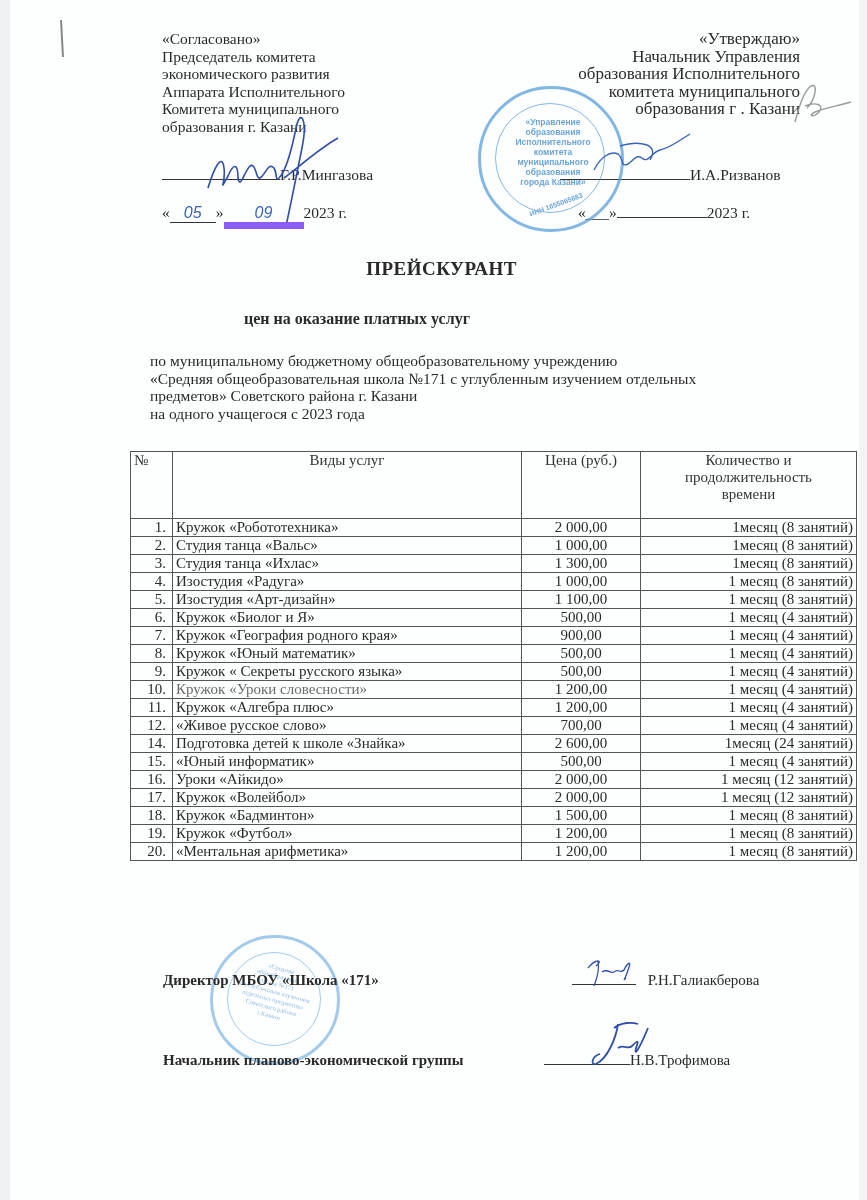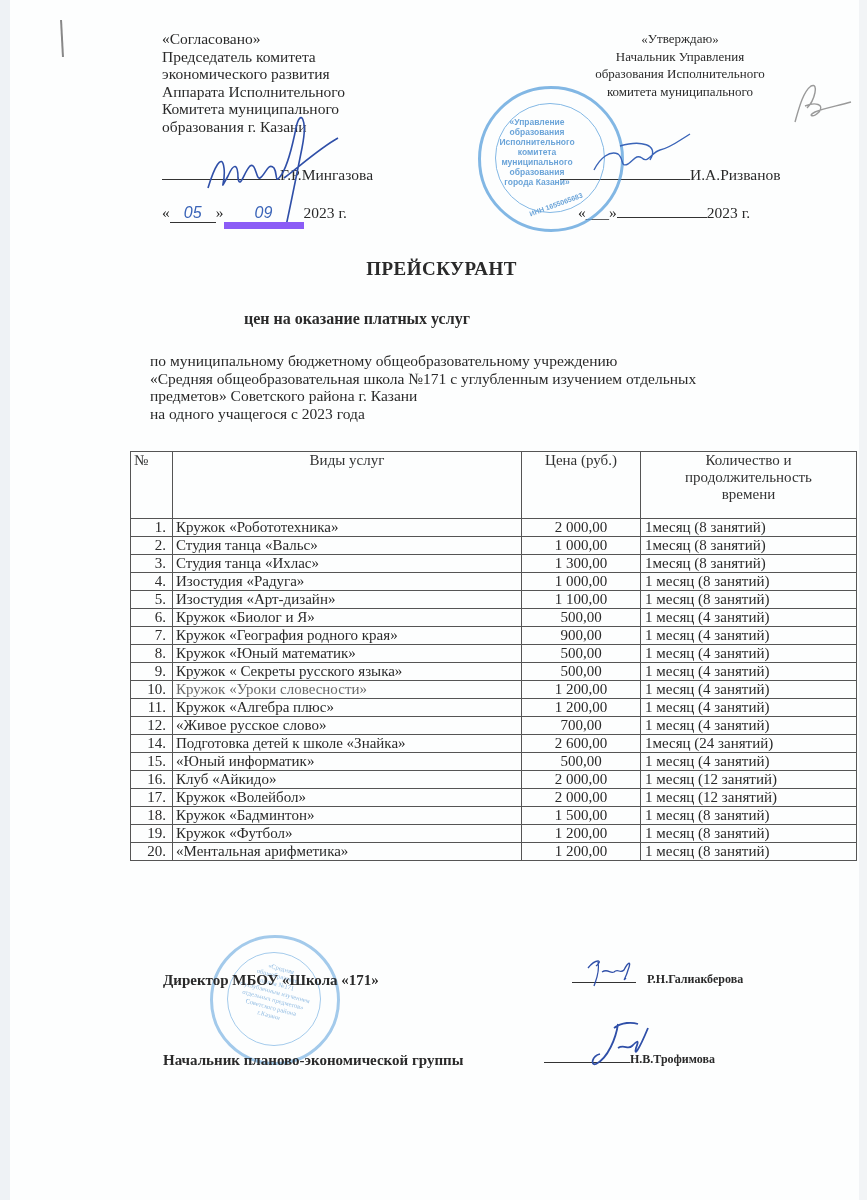--- a/index.html
+++ b/index.html
@@ -5,39 +5,39 @@
   html, body { margin:0; padding:0; }
   body {
     width:867px; height:1200px; background:#fdfefe; position:relative; overflow:hidden;
     font-family:"Liberation Serif", serif; color:#2a2a2a;
   }
   .page-edge { position:absolute; left:0; top:0; width:10px; height:1200px; background:#eef2f5; }
   .page-edge-right { position:absolute; right:0; top:0; width:8px; height:1200px; background:#f2f4f6; }
   .pen-mark { position:absolute; left:61px; top:20px; width:2px; height:37px; background:#888; transform:rotate(-3deg); }
 
   .approval-left { position:absolute; left:162px; top:30px; font-size:15.5px; line-height:17.5px; }
-  .approval-right { position:absolute; left:560px; top:30px; width:240px; font-size:13px; line-height:17.5px; text-align:center; }
+  .approval-right { position:absolute; left:560px; top:30px; width:240px; font-size:17px; line-height:17.5px; text-align:right; }
   .sig-line { position:absolute; font-size:15.5px; }
   .hand { color:#3a64b8; font-style:italic; font-family:"Liberation Sans", sans-serif; font-size:16px; }
 
   .title-main { position:absolute; left:8px; width:867px; top:258px; text-align:center; font-weight:bold; font-size:19px; letter-spacing:0.5px; }
   .title-sub { position:absolute; left:0; width:714px; top:310px; text-align:center; font-weight:bold; font-size:16px; }
   .title-block { position:absolute; left:150px; width:640px; top:352px; text-align:left; font-weight:normal; font-size:15.5px; line-height:17.5px; }
 
   table.price { position:absolute; left:130px; top:451px; width:727px; border-collapse:collapse; font-size:15px; }
   table.price td, table.price th { border:1px solid #555; padding:0 3px; line-height:17px; font-weight:normal; vertical-align:top; }
   table.price th { color:#333; text-align:center; height:66px; }
   table.price td.num { width:32px; text-align:right; padding-right:6px; }
   table.price td.name { width:342px; }
   table.price td.price { width:112px; text-align:center; }
-  table.price td.dur { text-align:left; padding-left:4px; }
+  table.price td.dur { text-align:right; padding-left:4px; }
   .c-num { width:32px; } .c-name{ width:342px; } .c-price{ width:112px; }
 
   .footer-left { position:absolute; left:163px; font-weight:bold; font-size:15px; }
-  .footer-right { position:absolute; font-weight:bold; font-size:12px; }
+  .footer-right { position:absolute; font-weight:normal; font-size:15px; }
 
   .stamp { position:absolute; border-radius:50%; border:3px solid #5aa0dc; opacity:0.75; }
   .stamp .inner { position:absolute; border-radius:50%; border:1.5px solid #5aa0dc; }
   .stamp-text { position:absolute; color:#3a86cc; font-family:"Liberation Sans", sans-serif; font-weight:bold; text-align:center; }
   .signature { position:absolute; }
 </style>
 </head>
 <body>
 
 <div class="page-edge"></div>
@@ -60,31 +60,32 @@
 </svg>
 <div class="sig-line" style="left:162px; top:204px;">
   <span>«</span><span style="display:inline-block; width:46px; border-bottom:1px solid #333; text-align:center;"><span class="hand">05</span></span><span>»</span><span style="display:inline-block; width:80px; border-bottom:7px solid #8b5cf6; text-align:center;"><span class="hand">09</span></span><span>2023 г.</span>
 </div>
 
 <div class="approval-right">
   <div>«Утверждаю»</div>
   <div>Начальник Управления</div>
   <div>образования Исполнительного</div>
   <div>комитета муниципального</div>
+  <div>образования г . Казани</div>
 </div>
 <div class="sig-line" style="left:560px; top:166px;">
   <span style="display:inline-block; width:130px; border-bottom:1px solid #333;"></span><span>И.А.Ризванов</span>
 </div>
 <div class="sig-line" style="left:578px; top:204px;">
   <span>«___»</span><span style="display:inline-block; width:90px; border-bottom:1px solid #333;"></span><span>2023 г.</span>
 </div>
 
 <div class="stamp" style="left:478px; top:86px; width:140px; height:140px;">
   <div class="inner" style="left:14px; top:14px; width:108px; height:108px;"></div>
-  <div class="stamp-text" style="left:8px; top:28px; width:96px; font-size:8.5px; line-height:10px;">
+  <div class="stamp-text" style="left:24px; top:28px; width:96px; font-size:8.5px; line-height:10px;">
     <div>«Управление</div>
     <div>образования</div>
     <div>Исполнительного</div>
     <div>комитета</div>
     <div>муниципального</div>
     <div>образования</div>
     <div>города Казани»</div>
   </div>
   <div class="stamp-text" style="left:40px; top:112px; width:70px; font-size:7px; transform:rotate(-20deg);">ИНН 1655065683</div>
 </div>
@@ -193,21 +194,21 @@
         <td class="dur">1месяц (24 занятий)</td>
       </tr>
       <tr>
         <td class="num">15.</td>
         <td class="name">«Юный информатик»</td>
         <td class="price">500,00</td>
         <td class="dur">1 месяц (4 занятий)</td>
       </tr>
       <tr>
         <td class="num">16.</td>
-        <td class="name">Клуб «Айкидо»</td>
+        <td class="name">Уроки «Айкидо»</td>
         <td class="price">2 000,00</td>
         <td class="dur">1 месяц (12 занятий)</td>
       </tr>
       <tr>
         <td class="num">17.</td>
         <td class="name">Кружок «Волейбол»</td>
         <td class="price">2 000,00</td>
         <td class="dur">1 месяц (12 занятий)</td>
       </tr>
       <tr>

